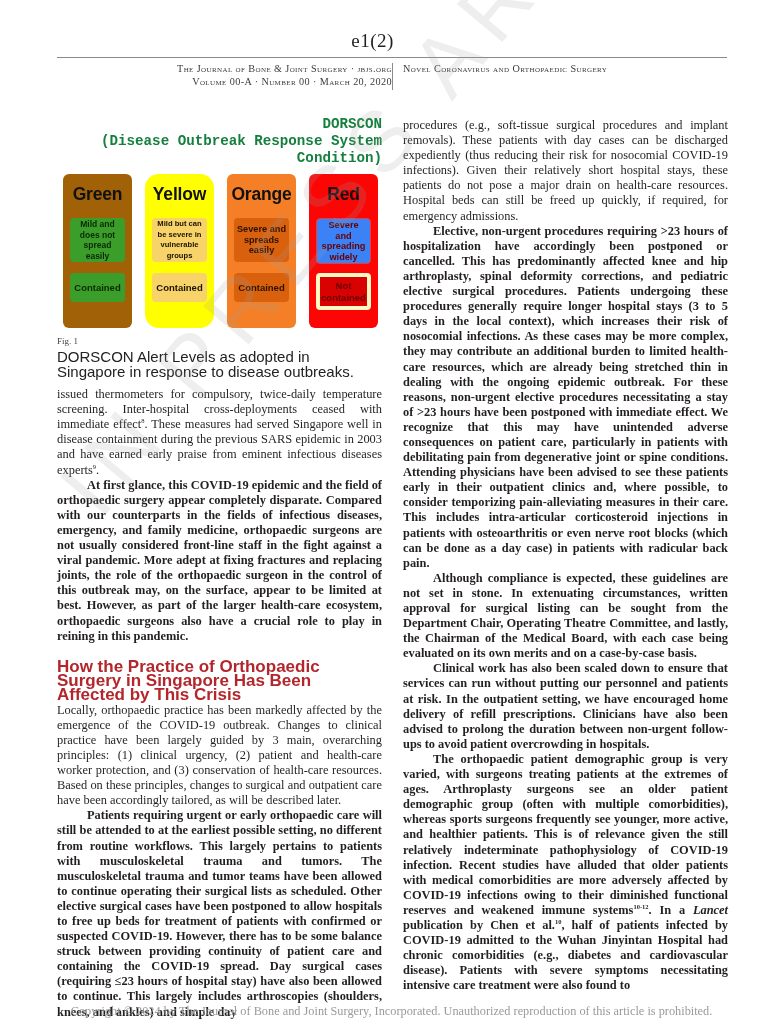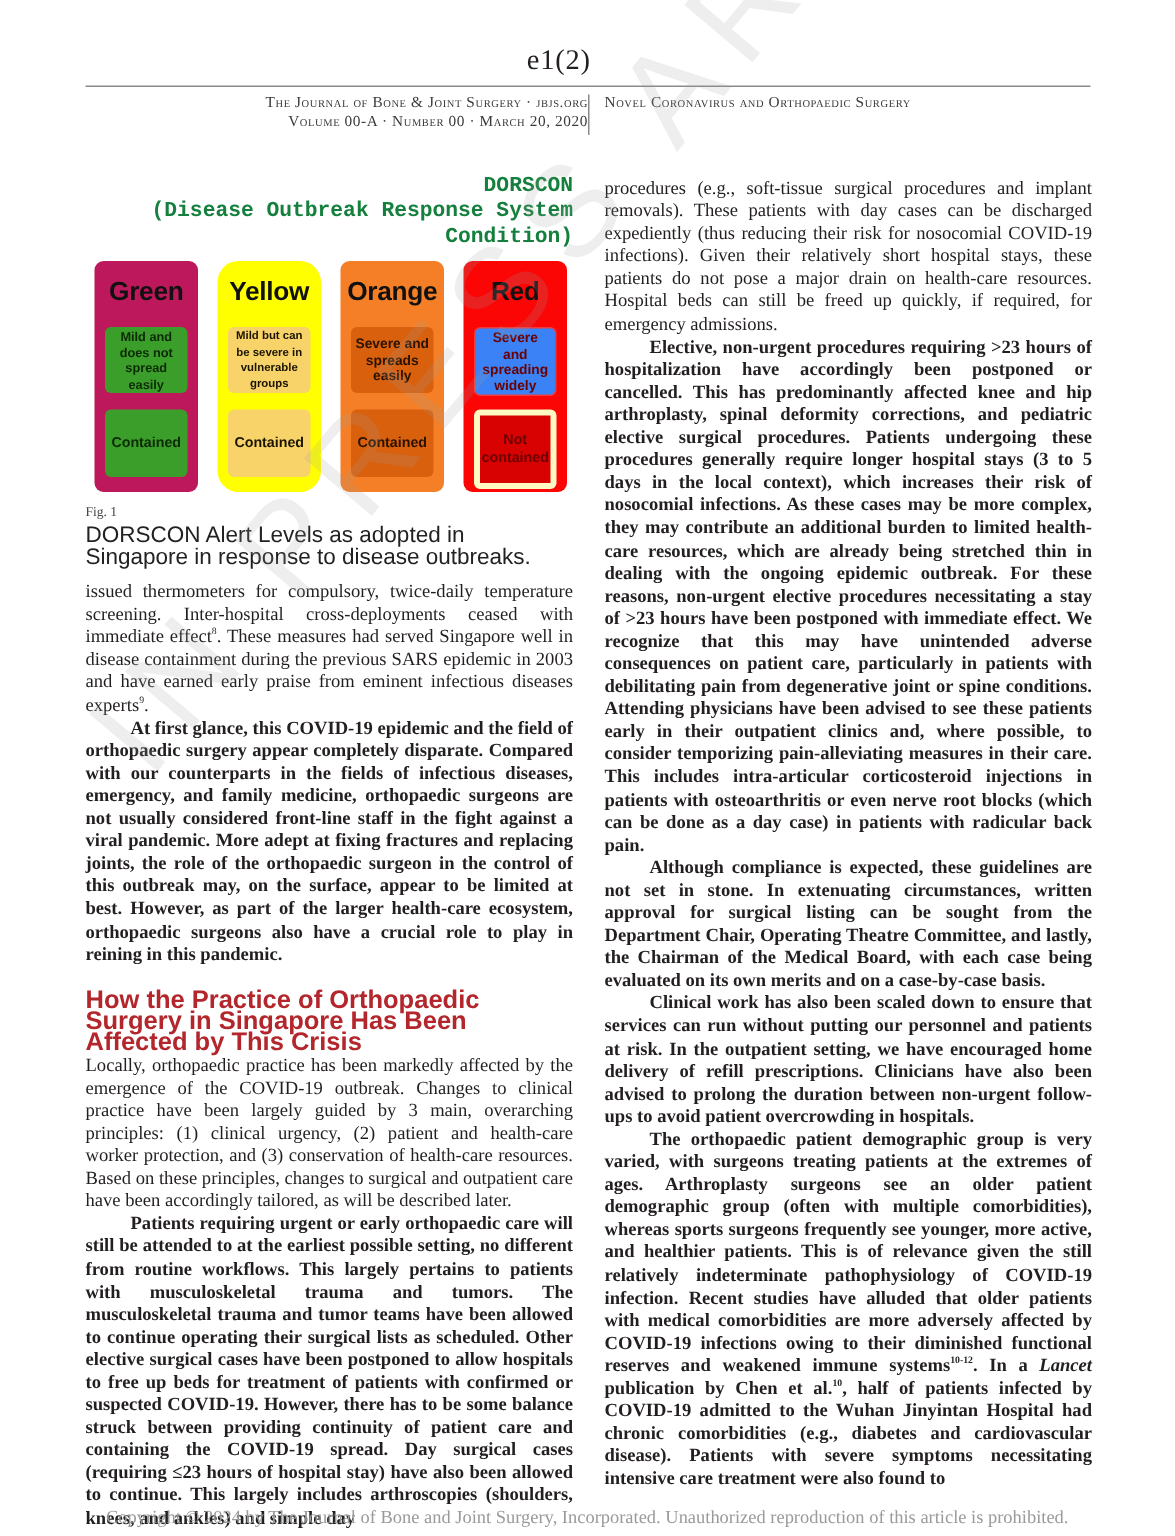--- a/index.html
+++ b/index.html
@@ -55,21 +55,21 @@
     .level-name {
       text-align: center; font-weight: bold; font-size: 17.5px; line-height: 20px;
       margin-top: 10px; color: #111; letter-spacing: -0.2px;
     }
     .level-desc {
       position: absolute; left: 7px; right: 7px; top: 44px; height: 44px; border-radius: 4px;
       display: flex; align-items: center; justify-content: center; text-align: center;
       font-weight: bold; font-size: 8.5px; line-height: 10.5px; padding: 0 2px;
     }
     .level-status {
-      position: absolute; left: 7px; right: 7px; top: 99px; height: 45px; border-radius: 4px;
+      position: absolute; left: 7px; right: 7px; top: 99px; height: 29px; border-radius: 4px;
       display: flex; align-items: center; justify-content: center; text-align: center;
       font-weight: bold; font-size: 9.5px; line-height: 11.5px;
     }
     .fig-label { font-size: 9px; margin-top: 6px; color: #444; }
     .fig-caption {
       font-family: "Liberation Sans", "DejaVu Sans", sans-serif;
       font-size: 15px; line-height: 15px; color: #222; text-align: left;
     }
     .section-heading {
       font-family: "Liberation Sans", "DejaVu Sans", sans-serif; font-weight: bold;
@@ -104,21 +104,21 @@
   <div class="rh-right">Novel Coronavirus and Orthopaedic Surgery</div>
 </div>
 
 <div class="col col-left">
   <div class="figure">
     <div class="fig-title">
       <div>DORSCON</div>
       <div>(Disease Outbreak Response System Condition)</div>
     </div>
     <div class="levels">
-      <div class="level" style="background:#be185d;">
+      <div class="level" style="background:#a16207;">
         <div class="level-name">Green</div>
         <div class="level-desc" style="background:#3c9e2a;color:#0c2a06;">Mild and does not spread easily</div>
         <div class="level-status" style="background:#3c9e2a;color:#0c2a06;">Contained</div>
       </div>
       <div class="level" style="background:#ffff00;border-radius:14px;">
         <div class="level-name">Yellow</div>
         <div class="level-desc" style="background:#f8d36a;color:#1a1400;font-size:7.6px;">Mild but can be severe in vulnerable groups</div>
         <div class="level-status" style="background:#f8d36a;color:#1a1400;">Contained</div>
       </div>
       <div class="level" style="background:#f57f26;">

